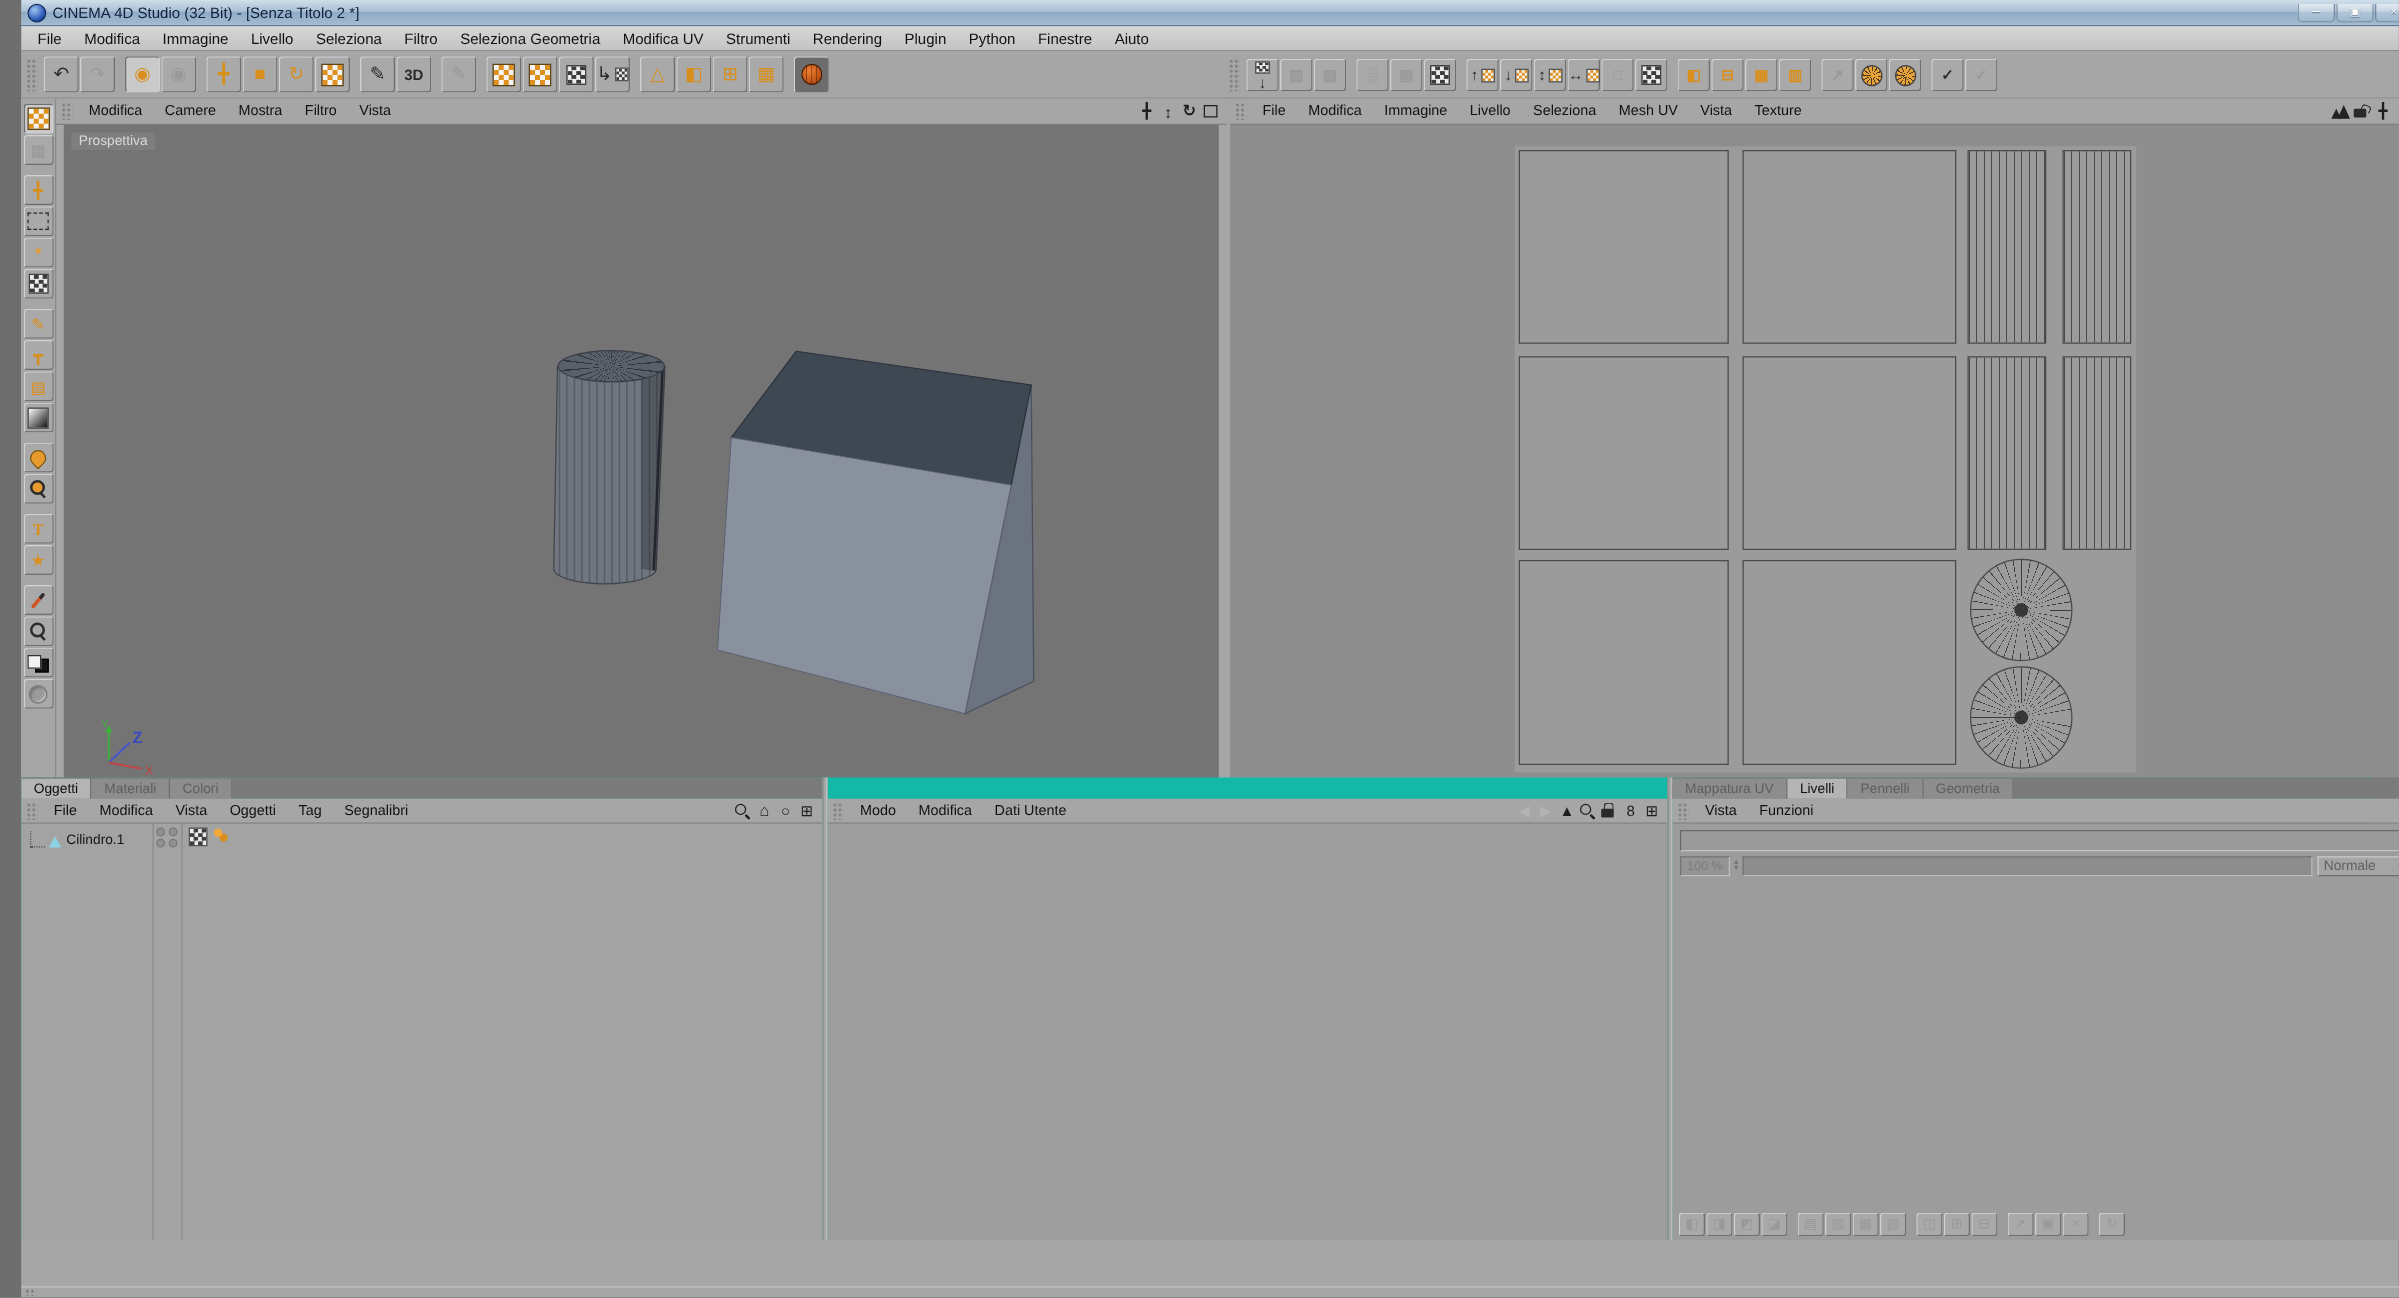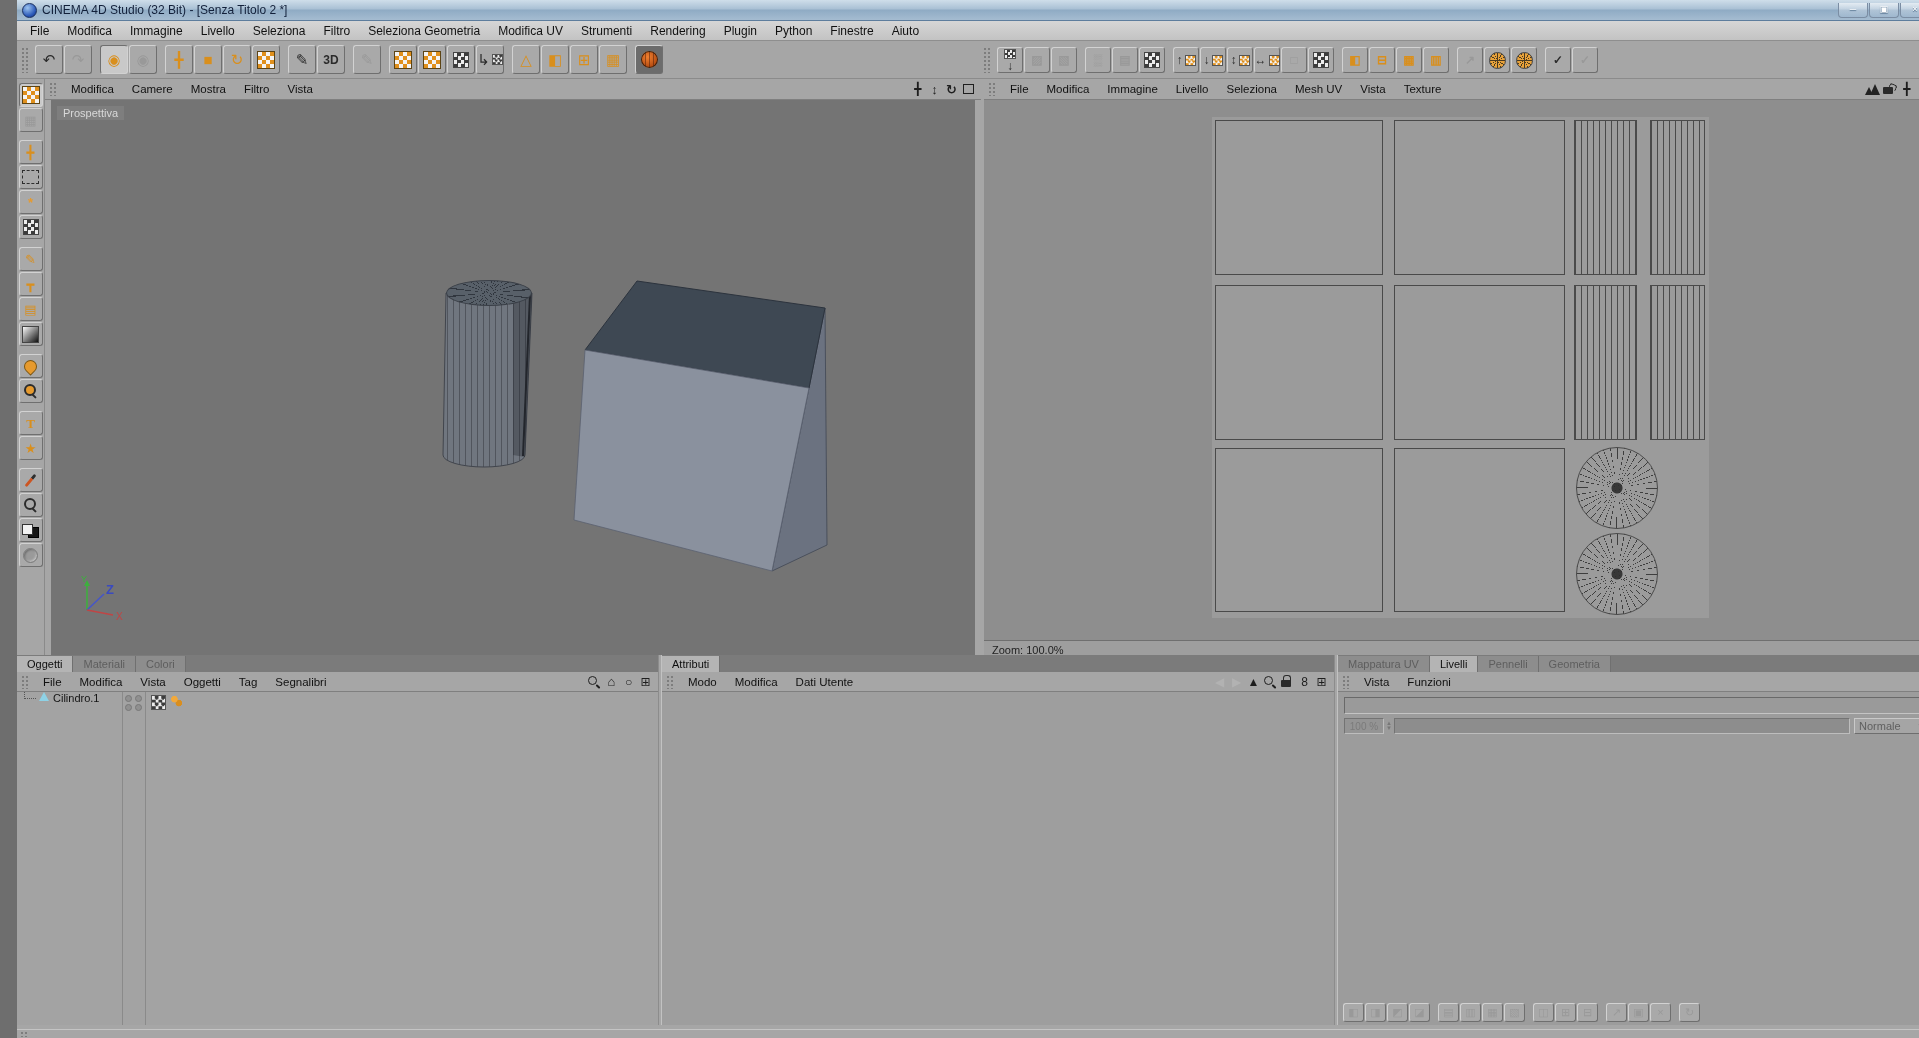--- a/index.html
+++ b/index.html
@@ -131,37 +131,37 @@
   .uv-island{position:absolute;border:1px solid #4a4a4a;box-sizing:border-box;}
   .uv-strip{position:absolute;border:1px solid #4a4a4a;box-sizing:border-box;
     background:repeating-linear-gradient(90deg,#4a4a4a 0,#4a4a4a 1px,transparent 1px,transparent 6px);}
   .uv-fan{position:absolute;width:82px;height:82px;border-radius:50%;border:1px solid #4a4a4a;box-sizing:border-box;
     background:radial-gradient(circle,rgba(45,45,45,.9) 0 5px,transparent 6px),
     repeating-conic-gradient(rgba(45,45,45,.85) 0deg 1deg,transparent 1deg 10deg);}
   .uv-status{position:absolute;left:0;right:0;bottom:0;height:19px;background:#9e9e9e;
     border-top:1px solid #6f6f6f;font-size:11px;color:#222;display:flex;align-items:center;
     padding-left:8px;box-sizing:border-box;}
   
-  .bottom{position:absolute;left:0;top:655px;width:1881px;height:370px;background:#14b8a6;}
+  .bottom{position:absolute;left:0;top:622px;width:1881px;height:370px;background:#14b8a6;}
   .obj-panel{position:absolute;left:0;top:0;width:641px;height:370px;}
   .attr-panel{position:absolute;left:645px;top:0;width:672px;height:370px;}
   .lay-panel{position:absolute;left:1321px;top:0;width:598px;height:370px;}
   .splitter{position:absolute;top:0;width:4px;height:370px;background:#a6a6a6;
     border-left:1px solid #8c8c8c;border-right:1px solid #c2c2c2;box-sizing:border-box;cursor:col-resize;}
   .tabstrip{position:absolute;left:0;top:0;right:0;height:17px;background:#7b7b7b;display:flex;align-items:flex-end;}
   .tab{height:16px;padding:0 10px;font-size:11px;line-height:16px;background:#8d8d8d;color:#5e5e5e;
     border-right:1px solid #707070;cursor:pointer;white-space:nowrap;}
   .tab.active{background:#b4b4b4;color:#0e0e0e;}
   .panel-menu.sub{top:17px;height:20px;}
   .panel-content{position:absolute;left:0;top:37px;right:0;bottom:0;background:#a3a3a3;overflow:hidden;}
   .attr-panel .panel-content{background:#9e9e9e;}
   .lay-panel .panel-content{background:#9c9c9c;}
   .vline{position:absolute;top:0;bottom:0;width:1px;background:#8a8a8a;}
   
-  .tree-row{position:relative;height:19px;display:flex;align-items:flex-start;cursor:pointer;}
+  .tree-row{position:relative;height:19px;display:flex;align-items:flex-end;cursor:pointer;}
   .branch{width:11px;height:12px;border-left:1px dotted #555;border-bottom:1px dotted #555;
     margin:-6px 3px 0 7px;}
   .cone-icon{width:0;height:0;border-left:5px solid transparent;border-right:5px solid transparent;
     border-bottom:9px solid #8ed2e6;margin-right:4px;}
   .tree-label{font-size:11px;color:#141414;}
   .toggle-dots{position:absolute;left:108px;top:3px;display:grid;grid-template-columns:7px 7px;grid-gap:2px 3px;}
   .toggle-dots i{width:5px;height:5px;border-radius:50%;background:#909090;border:1px solid #787878;}
   .tag{position:absolute;top:3px;width:13px;height:13px;cursor:pointer;}
   .tag.texture{left:134px;background:repeating-conic-gradient(#3c3c3c 0% 25%,#ececec 0% 50%) 0 0/6.5px 6.5px;
     border:1px solid #555;}
@@ -570,24 +570,20 @@
               <span class="tag texture"></span>
               <span class="tag phong"></span>
             </div>
           </div>
       </div>
     </div>
 
     <div class="splitter" style="left:641px"></div>
 
     <div class="attr-panel">
-      <div class="tabstrip">
-
-      <span class="tab active">Attributi</span>
-        </div>
       <div class="panel-menu sub">
         <span class="grip"></span>
         <div class="pm-items">
 
         <span class="pm-item">Modo</span>
             <span class="pm-item">Modifica</span>
             <span class="pm-item">Dati Utente</span>
           </div>
         <div class="pm-icons">
 

